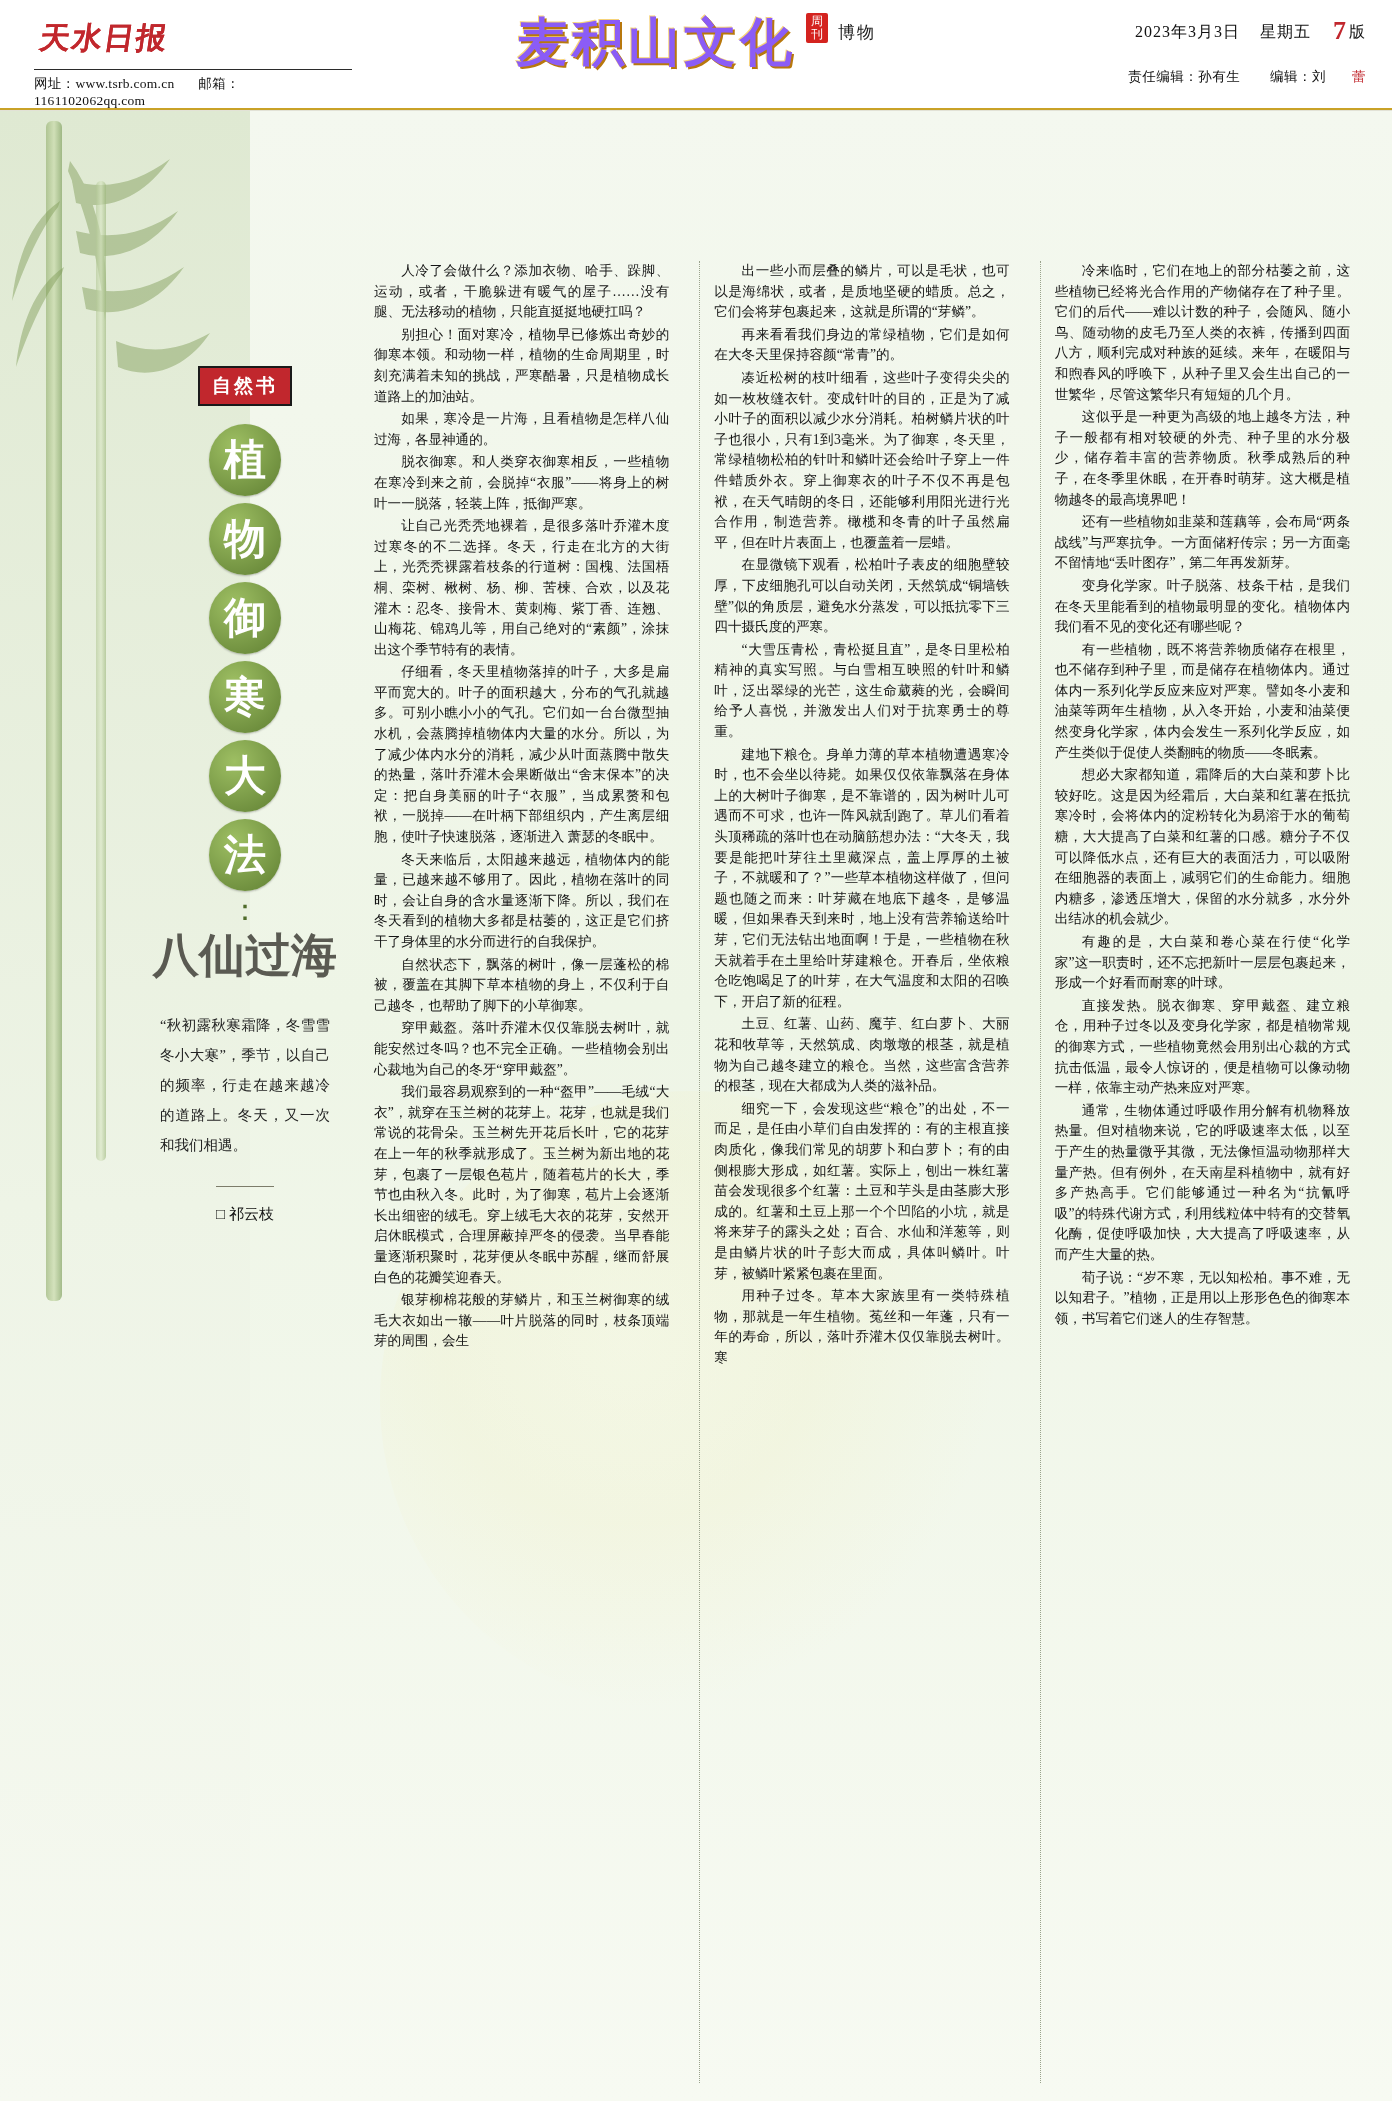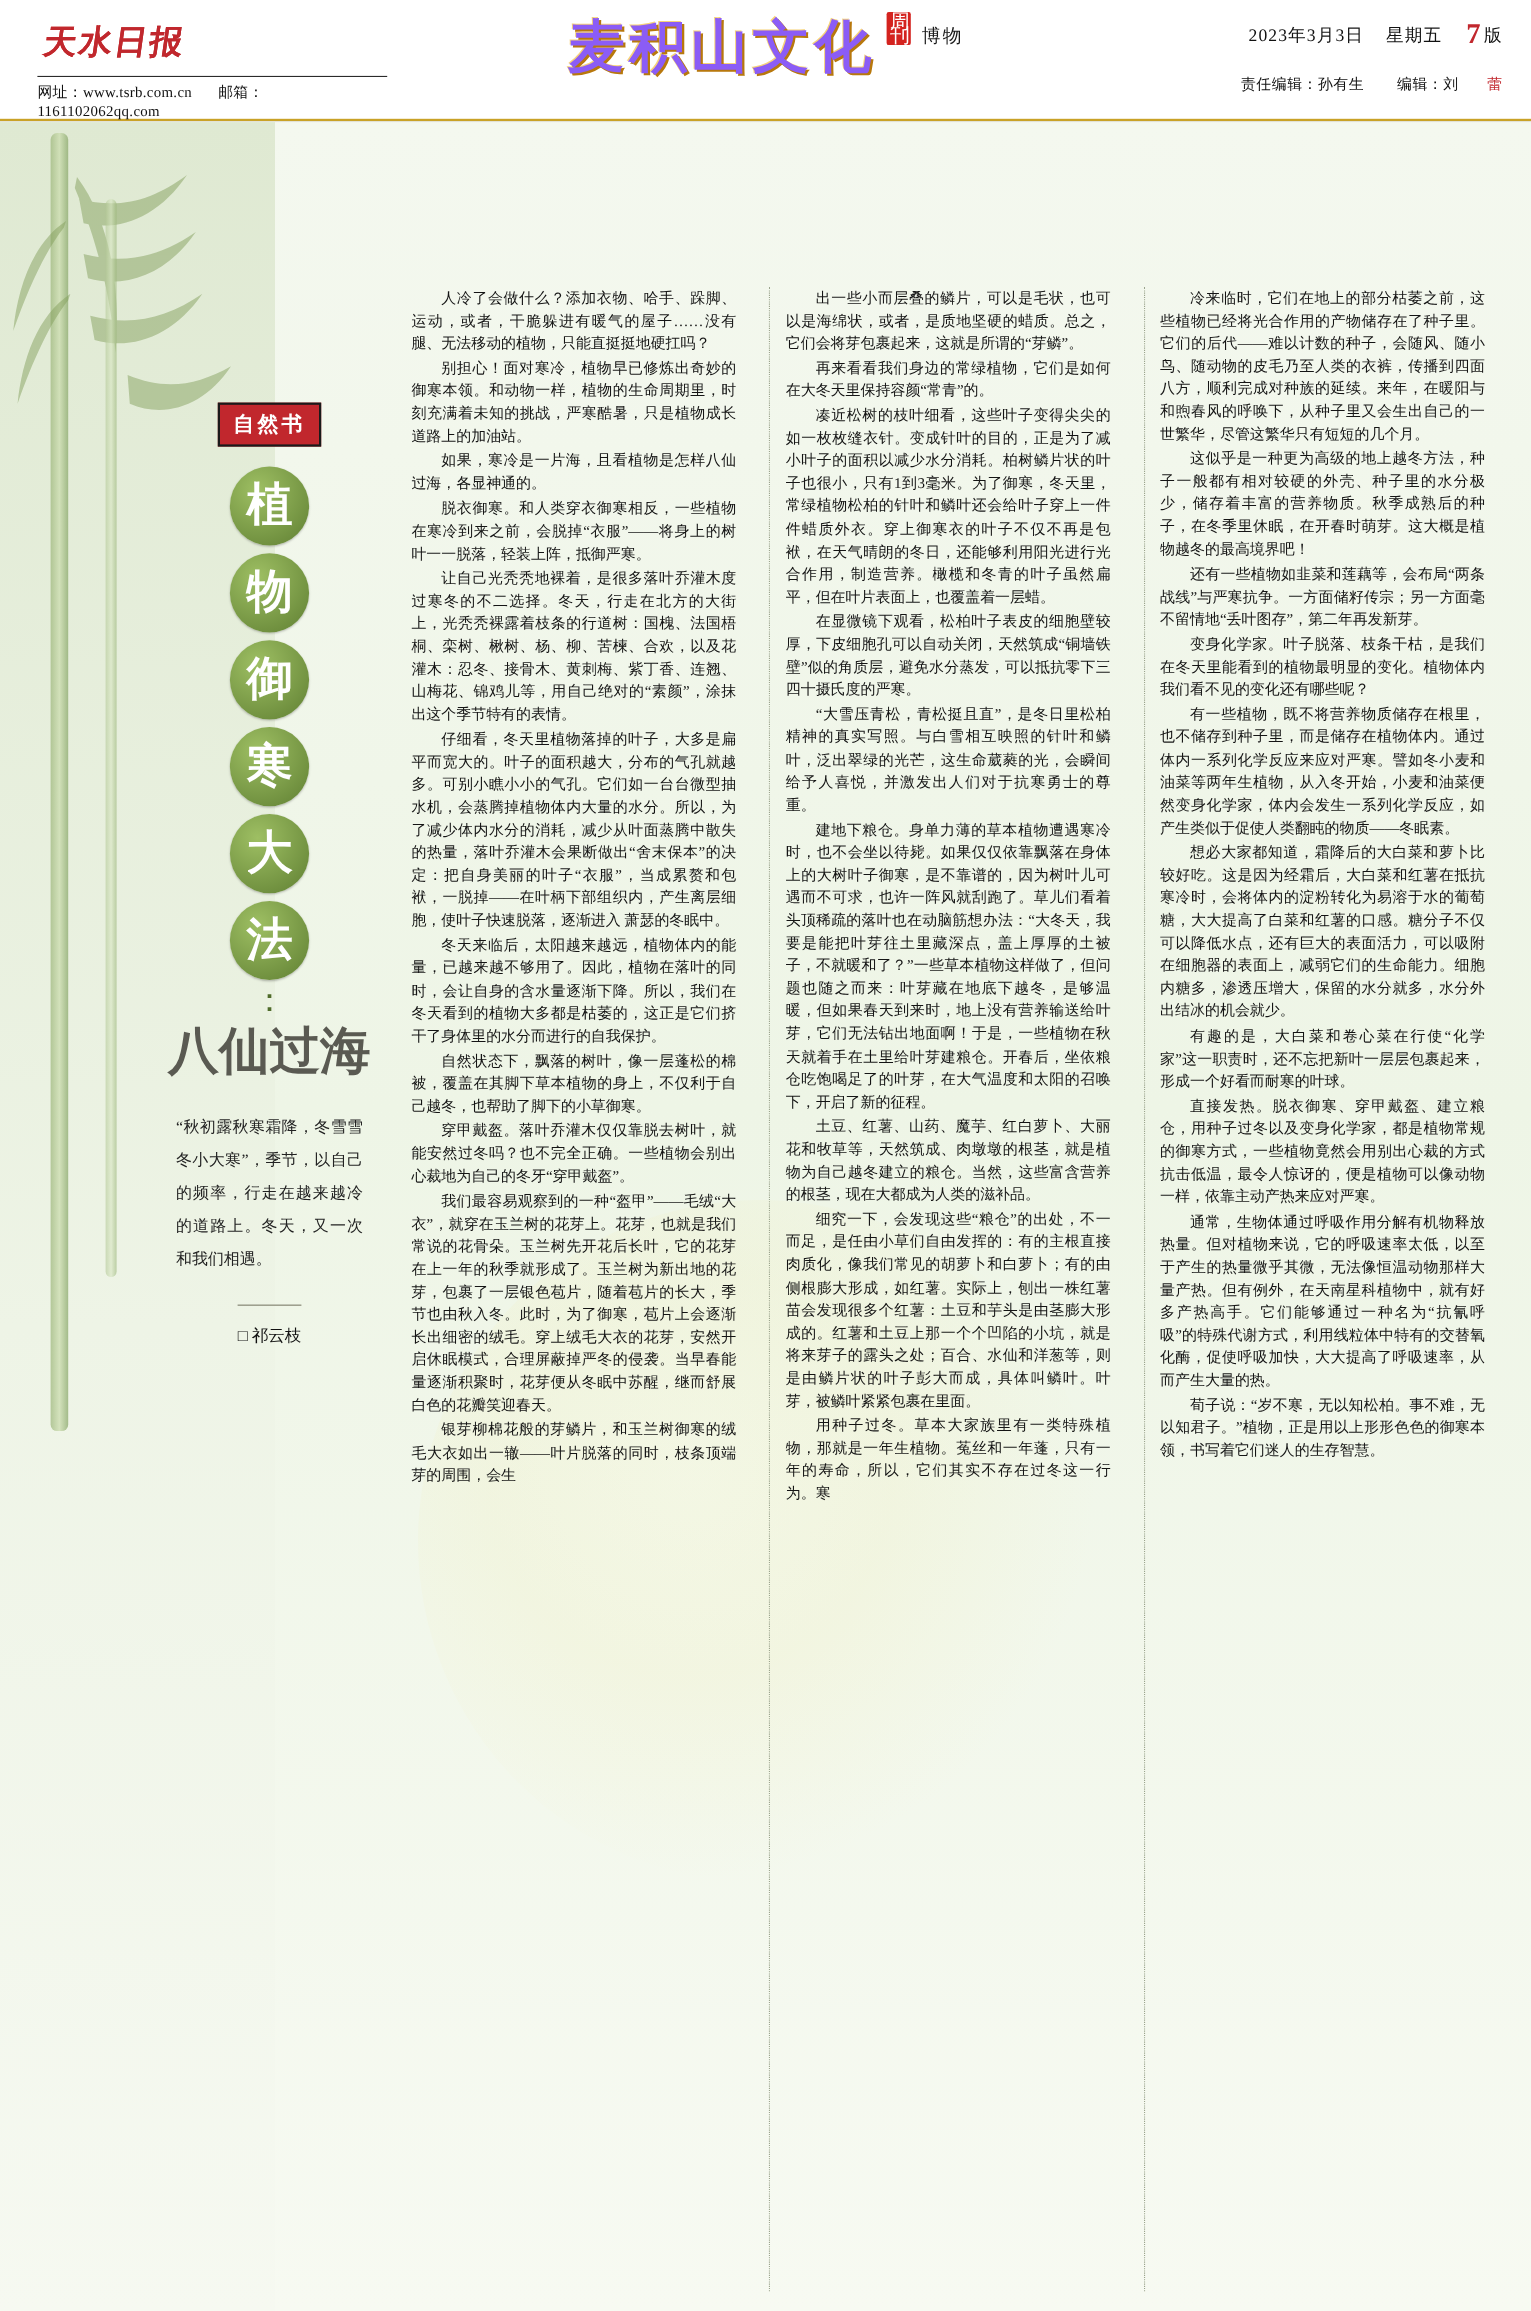--- a/index.html
+++ b/index.html
@@ -13,21 +13,21 @@
     background:linear-gradient(90deg,#d52b1e,#a0141a);-webkit-background-clip:text;background-clip:text;
     padding:4px 6px;display:inline-block;transform:skewX(-8deg);}
   .logo-rule{margin-top:6px;border-top:1.5px solid #2b2b2b;width:318px;}
   .logo-meta{font-size:13.5px;color:#111;margin-top:5px;letter-spacing:.3px;}
   .logo-meta span{margin-right:20px;}
 
   .center-title{position:absolute;left:0;right:0;top:8px;text-align:center;}
   .center-title .big{display:inline-block;font-size:52px;font-weight:bold;letter-spacing:4px;
      color:#8b5cf6;text-shadow:2px 2px 0 #b8780d,-1px -1px 0 #f6d37a;font-family:"Liberation Serif",serif;}
   .badge-wrap{display:inline-block;vertical-align:22px;margin-left:6px;}
-  .badge-red{display:inline-block;background:#d4231f;color:#fff;font-size:18px;line-height:13px;
+  .badge-red{display:inline-block;background:#d4231f;color:#fff;font-size:12px;line-height:13px;
      padding:2px 3px;width:16px;text-align:center;border-radius:2px;letter-spacing:0;}
   .badge-text{display:inline-block;font-size:17px;color:#1a1a1a;margin-left:6px;letter-spacing:2px;}
 
   .right-block{position:absolute;right:26px;top:16px;text-align:right;width:420px;}
   .rb-line1{font-size:16px;color:#111;letter-spacing:1px;}
   .rb-line1 .num{color:#c1272d;font-size:26px;font-weight:bold;vertical-align:-2px;margin:0 2px;}
   .rb-line2{font-size:13.5px;color:#111;margin-top:22px;letter-spacing:.5px;}
   .rb-line2 span{margin-left:26px;}
   .rb-line2 .editor-name{color:#c1272d;}
 
@@ -158,21 +158,21 @@
 
       <div class="col">
         <p>出一些小而层叠的鳞片，可以是毛状，也可以是海绵状，或者，是质地坚硬的蜡质。总之，它们会将芽包裹起来，这就是所谓的“芽鳞”。</p>
         <p>再来看看我们身边的常绿植物，它们是如何在大冬天里保持容颜“常青”的。</p>
         <p>凑近松树的枝叶细看，这些叶子变得尖尖的如一枚枚缝衣针。变成针叶的目的，正是为了减小叶子的面积以减少水分消耗。柏树鳞片状的叶子也很小，只有1到3毫米。为了御寒，冬天里，常绿植物松柏的针叶和鳞叶还会给叶子穿上一件件蜡质外衣。穿上御寒衣的叶子不仅不再是包袱，在天气晴朗的冬日，还能够利用阳光进行光合作用，制造营养。橄榄和冬青的叶子虽然扁平，但在叶片表面上，也覆盖着一层蜡。</p>
         <p>在显微镜下观看，松柏叶子表皮的细胞壁较厚，下皮细胞孔可以自动关闭，天然筑成“铜墙铁壁”似的角质层，避免水分蒸发，可以抵抗零下三四十摄氏度的严寒。</p>
         <p>“大雪压青松，青松挺且直”，是冬日里松柏精神的真实写照。与白雪相互映照的针叶和鳞叶，泛出翠绿的光芒，这生命葳蕤的光，会瞬间给予人喜悦，并激发出人们对于抗寒勇士的尊重。</p>
         <p>建地下粮仓。身单力薄的草本植物遭遇寒冷时，也不会坐以待毙。如果仅仅依靠飘落在身体上的大树叶子御寒，是不靠谱的，因为树叶儿可遇而不可求，也许一阵风就刮跑了。草儿们看着头顶稀疏的落叶也在动脑筋想办法：“大冬天，我要是能把叶芽往土里藏深点，盖上厚厚的土被子，不就暖和了？”一些草本植物这样做了，但问题也随之而来：叶芽藏在地底下越冬，是够温暖，但如果春天到来时，地上没有营养输送给叶芽，它们无法钻出地面啊！于是，一些植物在秋天就着手在土里给叶芽建粮仓。开春后，坐依粮仓吃饱喝足了的叶芽，在大气温度和太阳的召唤下，开启了新的征程。</p>
         <p>土豆、红薯、山药、魔芋、红白萝卜、大丽花和牧草等，天然筑成、肉墩墩的根茎，就是植物为自己越冬建立的粮仓。当然，这些富含营养的根茎，现在大都成为人类的滋补品。</p>
         <p>细究一下，会发现这些“粮仓”的出处，不一而足，是任由小草们自由发挥的：有的主根直接肉质化，像我们常见的胡萝卜和白萝卜；有的由侧根膨大形成，如红薯。实际上，刨出一株红薯苗会发现很多个红薯：土豆和芋头是由茎膨大形成的。红薯和土豆上那一个个凹陷的小坑，就是将来芽子的露头之处；百合、水仙和洋葱等，则是由鳞片状的叶子彭大而成，具体叫鳞叶。叶芽，被鳞叶紧紧包裹在里面。</p>
-        <p>用种子过冬。草本大家族里有一类特殊植物，那就是一年生植物。菟丝和一年蓬，只有一年的寿命，所以，它们其实不存在过冬这一行为。寒</p>
+        <p>用种子过冬。草本大家族里有一类特殊植物，那就是一年生植物。菟丝和一年蓬，只有一年的寿命，所以，落叶乔灌木仅仅靠脱去树叶。寒</p>
       </div>
 
       <div class="col">
         <p>冷来临时，它们在地上的部分枯萎之前，这些植物已经将光合作用的产物储存在了种子里。它们的后代——难以计数的种子，会随风、随小鸟、随动物的皮毛乃至人类的衣裤，传播到四面八方，顺利完成对种族的延续。来年，在暖阳与和煦春风的呼唤下，从种子里又会生出自己的一世繁华，尽管这繁华只有短短的几个月。</p>
         <p>这似乎是一种更为高级的地上越冬方法，种子一般都有相对较硬的外壳、种子里的水分极少，储存着丰富的营养物质。秋季成熟后的种子，在冬季里休眠，在开春时萌芽。这大概是植物越冬的最高境界吧！</p>
         <p>还有一些植物如韭菜和莲藕等，会布局“两条战线”与严寒抗争。一方面储籽传宗；另一方面毫不留情地“丢叶图存”，第二年再发新芽。</p>
         <p>变身化学家。叶子脱落、枝条干枯，是我们在冬天里能看到的植物最明显的变化。植物体内我们看不见的变化还有哪些呢？</p>
         <p>有一些植物，既不将营养物质储存在根里，也不储存到种子里，而是储存在植物体内。通过体内一系列化学反应来应对严寒。譬如冬小麦和油菜等两年生植物，从入冬开始，小麦和油菜便然变身化学家，体内会发生一系列化学反应，如产生类似于促使人类翻盹的物质——冬眠素。</p>
         <p>想必大家都知道，霜降后的大白菜和萝卜比较好吃。这是因为经霜后，大白菜和红薯在抵抗寒冷时，会将体内的淀粉转化为易溶于水的葡萄糖，大大提高了白菜和红薯的口感。糖分子不仅可以降低水点，还有巨大的表面活力，可以吸附在细胞器的表面上，减弱它们的生命能力。细胞内糖多，渗透压增大，保留的水分就多，水分外出结冰的机会就少。</p>
         <p>有趣的是，大白菜和卷心菜在行使“化学家”这一职责时，还不忘把新叶一层层包裹起来，形成一个好看而耐寒的叶球。</p>

